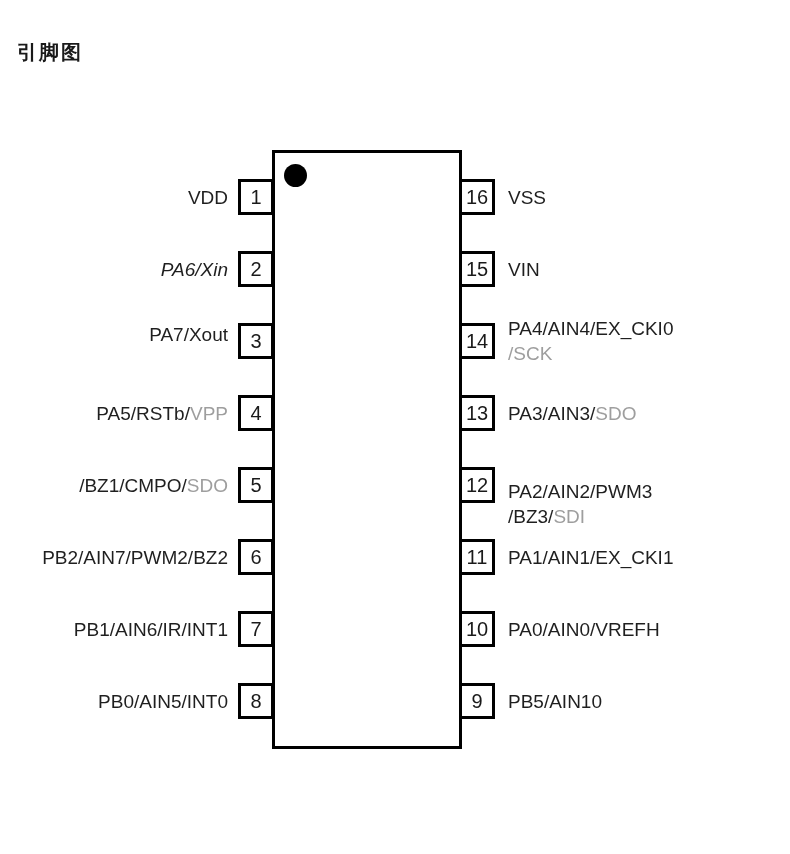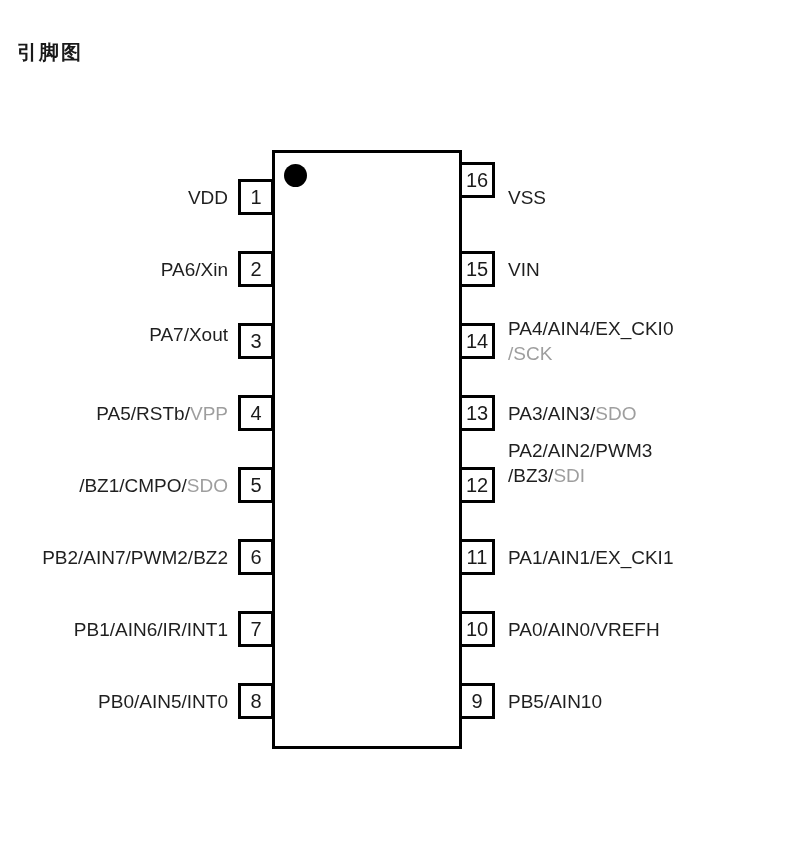--- a/index.html
+++ b/index.html
@@ -93,21 +93,21 @@
 <div class="chip-body"></div>
 
 <div class="pin1-dot"></div>
 
 <div id="pins-root">
     <div class="pin-box left" style="top: 179px;">1</div>
     <div class="pin-label left" style="top: 171px;">
       <span class="line"><span class="">VDD</span></span>
     </div>
     <div class="pin-box left" style="top: 251px;">2</div>
-    <div class="pin-label left" style="top: 243px;">
+    <div class="pin-label left" style="top: 243px; font-style: italic;">
       <span class="line"><span class="">PA6/Xin</span></span>
     </div>
     <div class="pin-box left" style="top: 323px;">3</div>
     <div class="pin-label left" style="top: 308px;">
       <span class="line"><span class="">PA7/Xout</span></span>
     </div>
     <div class="pin-box left" style="top: 395px;">4</div>
     <div class="pin-label left" style="top: 387px;">
       <span class="line"><span class="">PA5/RSTb/</span><span class="muted">VPP</span></span>
     </div>
@@ -120,39 +120,39 @@
       <span class="line"><span class="">PB2/AIN7/PWM2/BZ2</span></span>
     </div>
     <div class="pin-box left" style="top: 611px;">7</div>
     <div class="pin-label left" style="top: 603px;">
       <span class="line"><span class="">PB1/AIN6/IR/INT1</span></span>
     </div>
     <div class="pin-box left" style="top: 683px;">8</div>
     <div class="pin-label left" style="top: 675px;">
       <span class="line"><span class="">PB0/AIN5/INT0</span></span>
     </div>
-    <div class="pin-box right" style="top: 162px;">16</div>
+    <div class="pin-box right" style="top: 179px;">16</div>
     <div class="pin-label right" style="top: 171px;">
       <span class="line"><span class="">VSS</span></span>
     </div>
     <div class="pin-box right" style="top: 251px;">15</div>
     <div class="pin-label right" style="top: 243px;">
       <span class="line"><span class="">VIN</span></span>
     </div>
     <div class="pin-box right" style="top: 323px;">14</div>
     <div class="pin-label right" style="top: 315px;">
       <span class="line"><span class="">PA4/AIN4/EX_CKI0</span></span>
       <span class="line"><span class="muted">/SCK</span></span>
     </div>
     <div class="pin-box right" style="top: 395px;">13</div>
     <div class="pin-label right" style="top: 387px;">
       <span class="line"><span class="">PA3/AIN3/</span><span class="muted">SDO</span></span>
     </div>
     <div class="pin-box right" style="top: 467px;">12</div>
-    <div class="pin-label right" style="top: 437px;">
+    <div class="pin-label right" style="top: 478px;">
       <span class="line"><span class="">PA2/AIN2/PWM3</span></span>
       <span class="line"><span class="">/BZ3/</span><span class="muted">SDI</span></span>
     </div>
     <div class="pin-box right" style="top: 539px;">11</div>
     <div class="pin-label right" style="top: 531px;">
       <span class="line"><span class="">PA1/AIN1/EX_CKI1</span></span>
     </div>
     <div class="pin-box right" style="top: 611px;">10</div>
     <div class="pin-label right" style="top: 603px;">
       <span class="line"><span class="">PA0/AIN0/VREFH</span></span>

